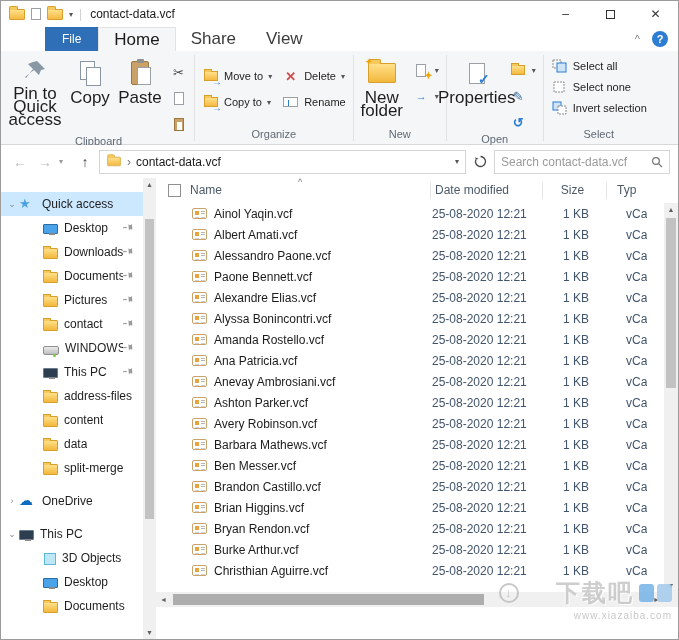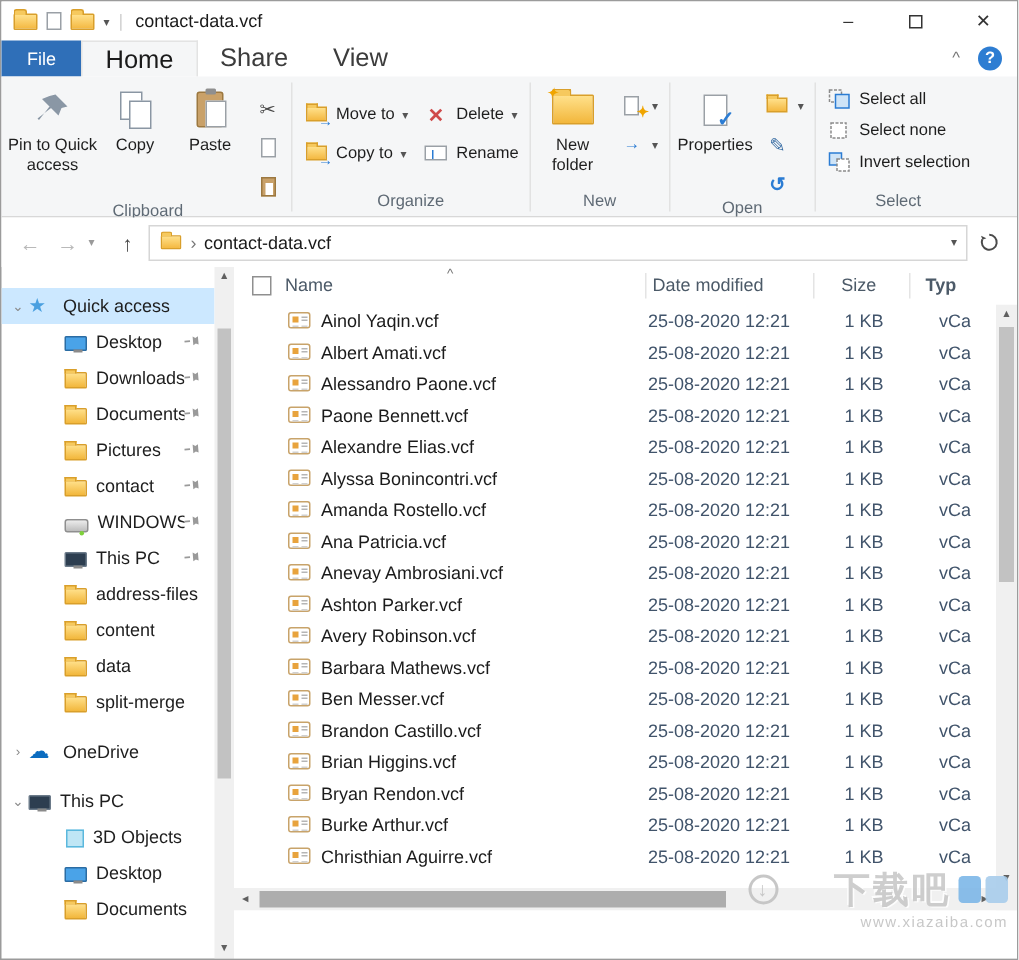--- a/index.html
+++ b/index.html
@@ -19,38 +19,38 @@
   .dd { font-size:8px; color:#555; }
   .tb-sep { color:#d0d0d0; margin:0 8px 0 6px; font-size:12px; }
   .title-text { font-size:12px; color:#1a1a1a; }
   .win-controls { margin-left:auto; display:flex; height:26px; }
   .win-btn { width:45px; height:26px; display:flex; align-items:center; justify-content:center;
              font-size:12px; color:#333; cursor:pointer; }
   .max-glyph { width:9px; height:9px; border:1px solid #333; display:inline-block; }
 
   
   .tabrow { height:24px; flex:0 0 auto; display:flex; align-items:stretch; background:#fff; }
-  .tab-file { background:#2f6fb8; color:#fff; font-size:12px; padding:0 17px; display:flex; align-items:center; cursor:pointer; }
+  .tab-file { background:#2f6fb8; color:#fff; font-size:12px; padding:0 17px; display:flex; align-items:center; cursor:pointer;margin-left:44px; }
   .tab { font-size:17px; color:#3c3c3c; padding:0 15px; display:flex; align-items:center; cursor:pointer; }
   .tab.active { background:#f5f6f7; border:1px solid #e3e3e3; border-bottom:none; color:#1a1a1a; }
   .tabrow-right { margin-left:auto; display:flex; align-items:center; gap:12px; padding-right:10px; }
   .collapse-caret { color:#777; font-size:11px; cursor:pointer; }
   .help-circle { width:16px; height:16px; border-radius:50%; background:#2d7dd2; color:#fff;
                  font-size:11px; font-weight:bold; display:flex; align-items:center; justify-content:center; cursor:pointer; }
 
   
   .ribbon { height:94px; flex:0 0 auto; background:#f5f6f7; border-bottom:1px solid #d8d8d8;
             display:flex; padding:1px 0 0 4px; }
   .rgroup { display:flex; flex-direction:column; }
   .rgroup-body { flex:1; display:flex; align-items:flex-start; }
   .rgroup-label { height:17px; line-height:15px; font-size:11px; color:#5f6a75; text-align:center; }
   .rsep { width:1px; background:#e2e2e2; margin:3px 2px; }
   .bigbtn { width:50px; height:74px; display:flex; flex-direction:column; align-items:center;
             padding-top:5px; cursor:pointer; }
-  .bigbtn .lbl { font-size:11px; color:#1e1e1e; text-align:center; line-height:13px; margin-top:2px; }
+  .bigbtn .lbl { font-size:17px; color:#1e1e1e; text-align:center; line-height:13px; margin-top:2px; }
   .ico-big { width:34px; height:32px; display:flex; align-items:center; justify-content:center; position:relative; }
   .smallcol { display:flex; flex-direction:column; gap:6px; padding-top:10px; }
   .smallbtn { height:20px; display:flex; align-items:center; gap:5px; font-size:11px;
               color:#1e1e1e; padding:0 5px; cursor:pointer; white-space:nowrap; }
   .ico16 { width:17px; height:16px; display:flex; align-items:center; justify-content:center; position:relative; }
   .pages { position:relative; width:20px; height:24px; }
   .pages::before, .pages::after { content:""; position:absolute; width:13px; height:17px;
             background:#fff; border:1px solid #8a96a3; }
   .pages::before { left:0; top:0; }
   .pages::after { left:6px; top:6px; }
@@ -127,21 +127,21 @@
 
   
   .filearea { flex:1; display:flex; flex-direction:column; overflow:hidden; background:#fff; position:relative; }
   .list-header { height:25px; flex:0 0 auto; display:flex; align-items:center; padding-left:12px;
                  font-size:12px; color:#4c5a68; position:relative; }
   .hdr-check { width:13px; height:13px; border:1px solid #8f8f8f; background:#fff; margin-right:9px; cursor:pointer; }
   .hcell { height:17px; line-height:17px; border-right:1px solid #e4e4e4; padding-right:4px; cursor:pointer; position:relative; }
   .hc-name { width:241px; }
   .hc-date { width:112px; padding-left:4px; }
   .hc-size { width:64px; text-align:center; }
-  .hc-type { width:44px; padding-left:10px; border-right:none; overflow:hidden;font-weight:bold; }
+  .hc-type { width:44px; padding-left:10px; border-right:none; overflow:hidden; }
   .sort-caret { position:absolute; top:-8px; left:45%; font-size:9px; color:#777; }
 
   .list-body { flex:1; display:flex; overflow:hidden; }
   .rows { flex:1; overflow:hidden; }
   .row { height:21px; display:flex; align-items:center; padding-left:36px; font-size:12px; cursor:pointer; }
   .vcf-icon { width:15px; height:11px; flex:0 0 auto; background:#fff; border:1px solid #c8a36a;
               border-radius:2px; position:relative; margin-right:7px; }
   .vcf-icon::before { content:""; position:absolute; left:2px; top:2px; width:4px; height:4px; background:#e8a33d; }
   .vcf-icon::after { content:""; position:absolute; left:8px; top:2px; width:4px; height:1px;
               background:#b5b5b5; box-shadow:0 2px 0 #b5b5b5, -6px 6px 0 #d0d0d0, 0 6px 0 #d0d0d0; }
@@ -398,20 +398,27 @@
       <span class="crumb-sep">›</span>
       <span class="crumb">contact-data.vcf</span>
       <span class="dd">▾</span>
     </div>
     <span class="refreshbtn">
       <svg width="13" height="13" viewBox="0 0 13 13">
           <path d="M6.5 1.5a5 5 0 1 1-4.6 3" fill="none" stroke="#4a4a4a" stroke-width="1.3"></path>
           <path d="M1 2.2l1 2.6 2.6-1z" fill="#4a4a4a"></path>
         </svg>
     </span>
+    <div class="searchbox">
+      <input placeholder="Search contact-data.vcf" style="">
+      <svg width="12" height="12" viewBox="0 0 12 12">
+          <circle cx="5" cy="5" r="3.4" fill="none" stroke="#777" stroke-width="1.2"></circle>
+          <line x1="7.6" y1="7.6" x2="11" y2="11" stroke="#777" stroke-width="1.2"></line>
+        </svg>
+    </div>
   </div>
 
   <div class="main">
 
     <div class="sidebar">
 
         <div class="sb-item selected">
           <span class="sb-arrow">⌄</span>
           <span class="sb-icon ic-star"></span>
           <span class="sb-label">Quick access</span>

